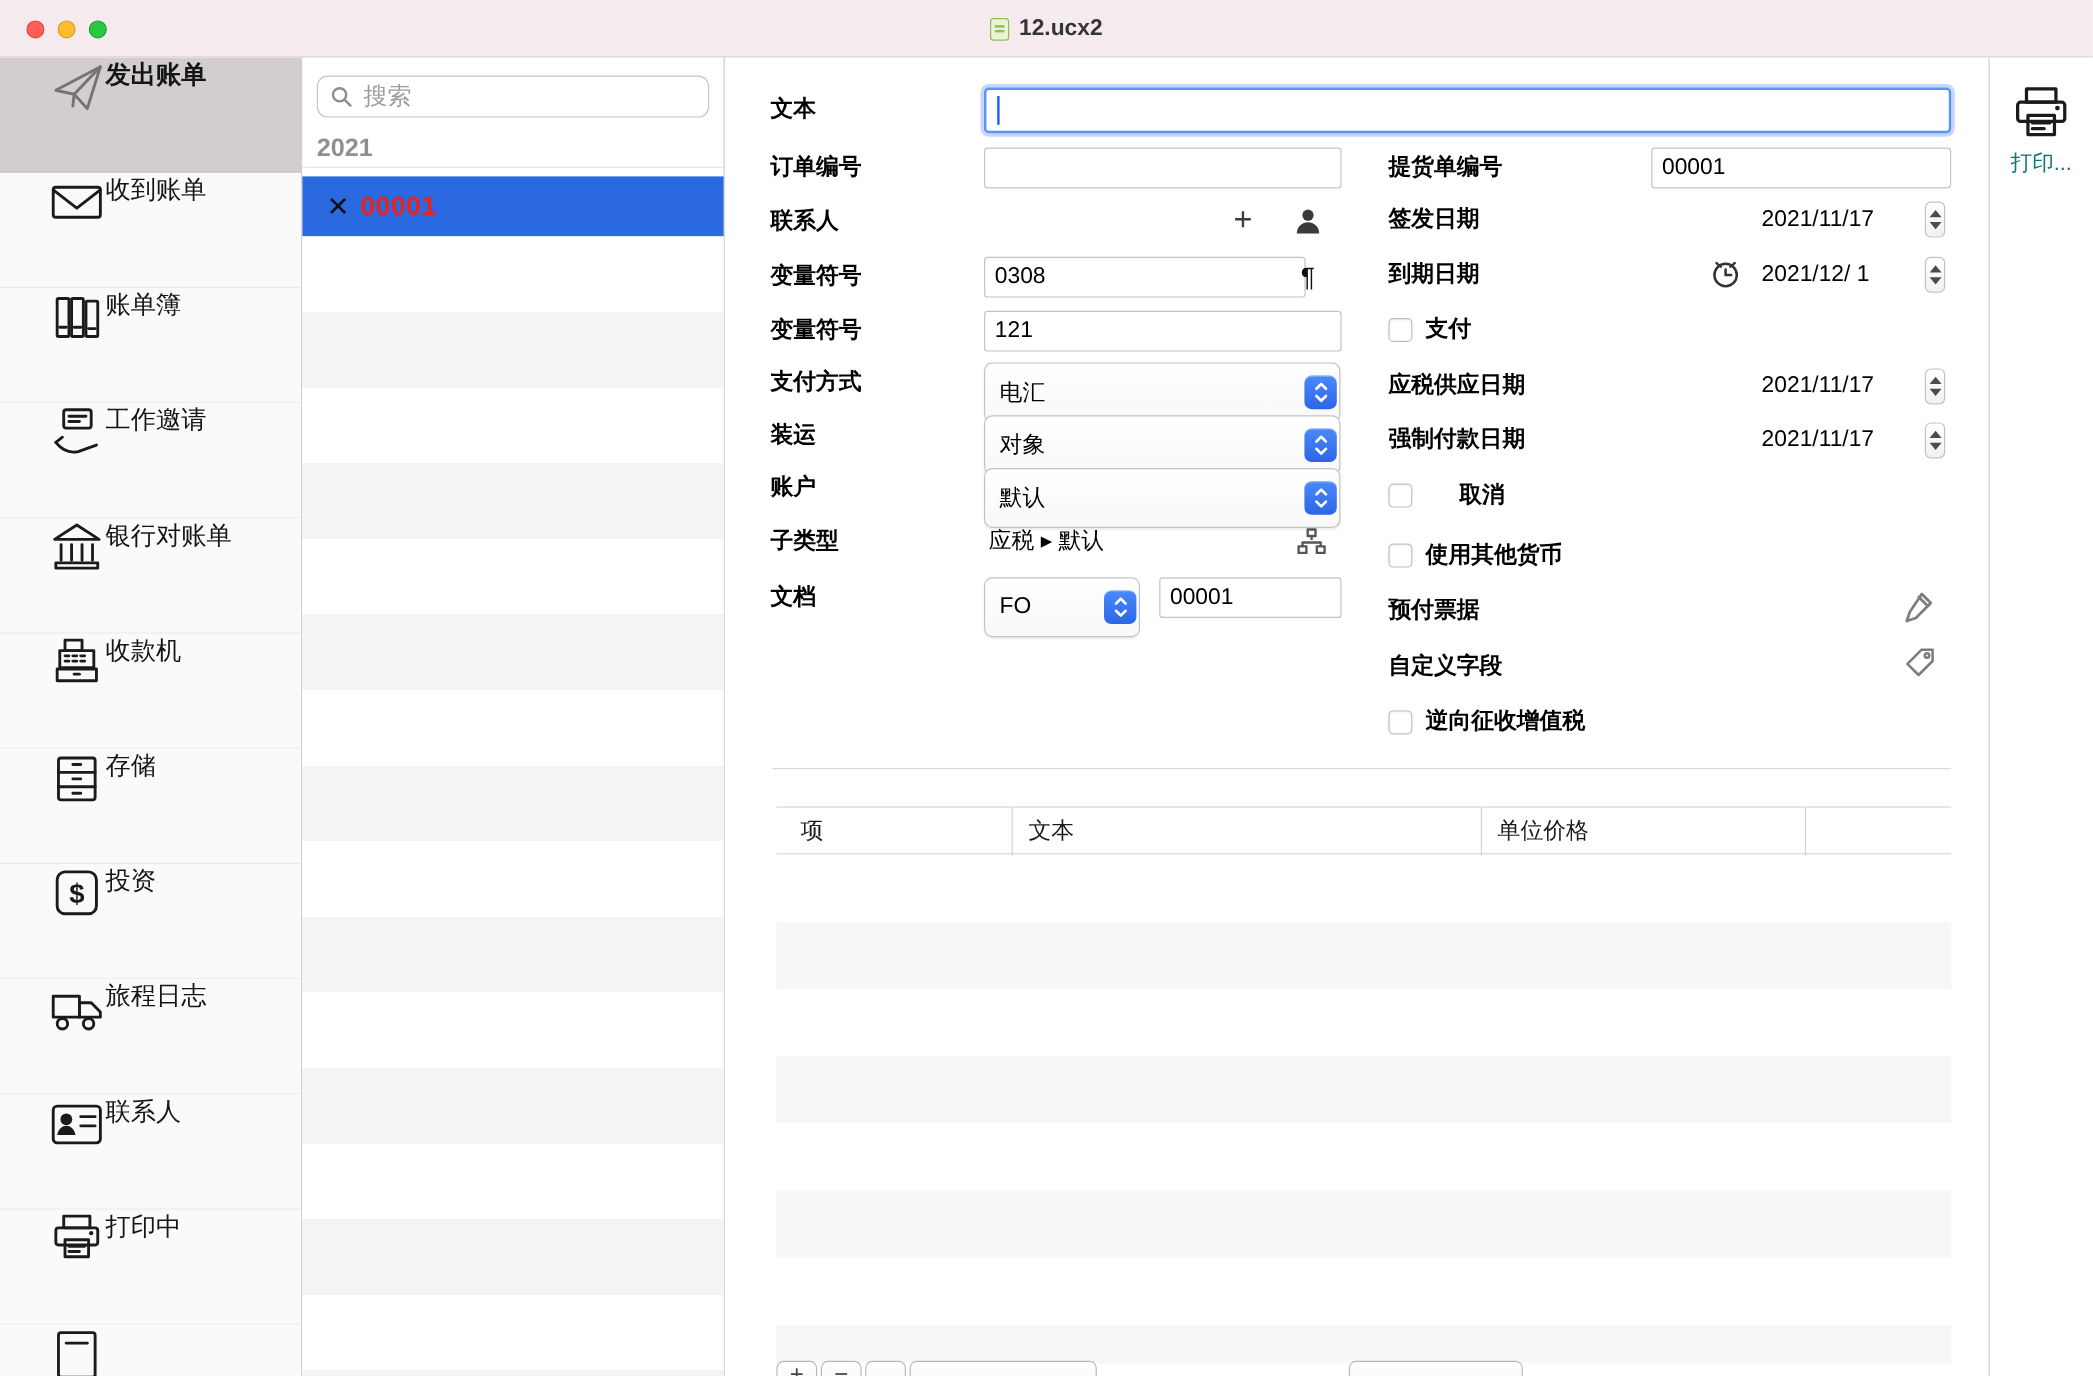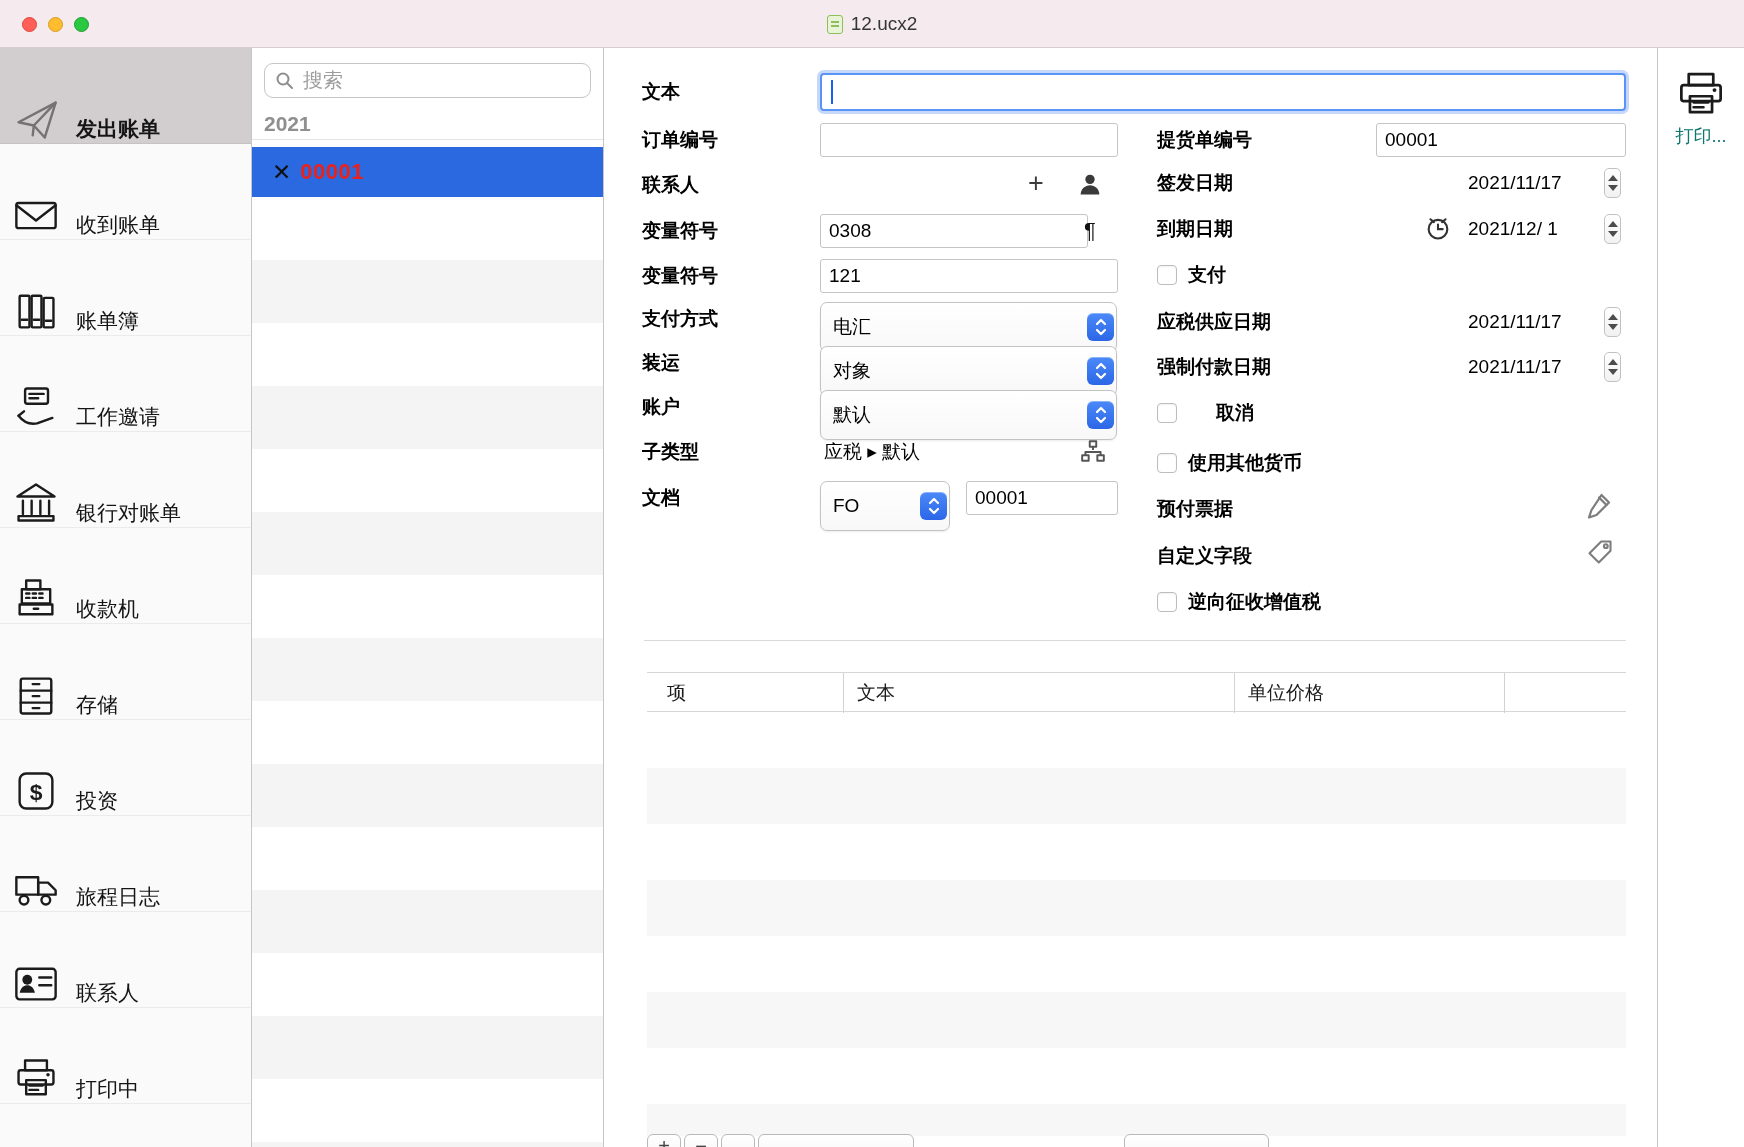--- a/index.html
+++ b/index.html
@@ -10,27 +10,27 @@
 
 .titlebar{position:absolute;top:0;left:0;width:1744px;height:48px;background:#f5ebee;border-bottom:1px solid #d5cdd0}
 .traffic{position:absolute;left:22px;top:0;height:48px;display:flex;align-items:center;gap:11px}
 .tl{width:15px;height:15px;border-radius:50%;display:inline-block}
 .tl.red{background:#ff5f57;border:1px solid #e0443e}
 .tl.yellow{background:#febc2e;border:1px solid #d69e24}
 .tl.green{background:#28c840;border:1px solid #1f9e31}
 .title-wrap{position:absolute;left:0;right:0;top:0;height:48px;display:flex;align-items:center;justify-content:center;gap:8px}
 .doc-icon{width:16px;height:19px;background:#e8f3d8;border:1px solid #8fbf5a;border-radius:3px;position:relative}
 .doc-icon:after{content:"";position:absolute;left:3px;top:5px;width:8px;height:2px;background:#8fbf5a;box-shadow:0 4px 0 #8fbf5a}
-.title{font-size:19px;font-weight:400;color:#353535}
+.title{font-size:19px;font-weight:700;color:#353535}
 
 .content{position:absolute;top:48px;left:0;width:1744px;height:1099px;display:flex}
 
 
 .sidebar{width:252px;border-right:1px solid #c9c4c6;background:#fbfafa;overflow:hidden;flex:0 0 252px}
-.side-item{height:96px;display:flex;align-items:flex-end;gap:16px;padding-left:12px;border-bottom:1px solid #eceaea;background:#fbfafa}
+.side-item{height:96px;display:flex;align-items:flex-start;padding-left:40px;border-bottom:1px solid #eceaea;background:#fbfafa}
 .side-item.selected{background:#d2cdcf;border-bottom-color:#c6c1c3}
 .side-item .lbl{font-size:21px;font-weight:500;color:#151515;white-space:nowrap}
 .side-item.selected .lbl{font-weight:700}
 .sicon{width:48px;height:48px;flex:0 0 48px}
 
 
 .listcol{width:352px;flex:0 0 352px;border-right:1px solid #c9c4c6;background:#fff;display:flex;flex-direction:column}
 .searchbox{margin:15px 12px 0;height:35px;border:1px solid #c6c6c6;border-radius:9px;display:flex;align-items:center;gap:8px;padding-left:10px;background:#fff}
 .searchbox .ph{color:#9d9d9d;font-size:20px}
 .group-h{margin-top:9px;height:33px;line-height:33px;padding-left:12px;font-size:21px;font-weight:700;color:#8f8f8f;border-bottom:1px solid #e4e4e4}

